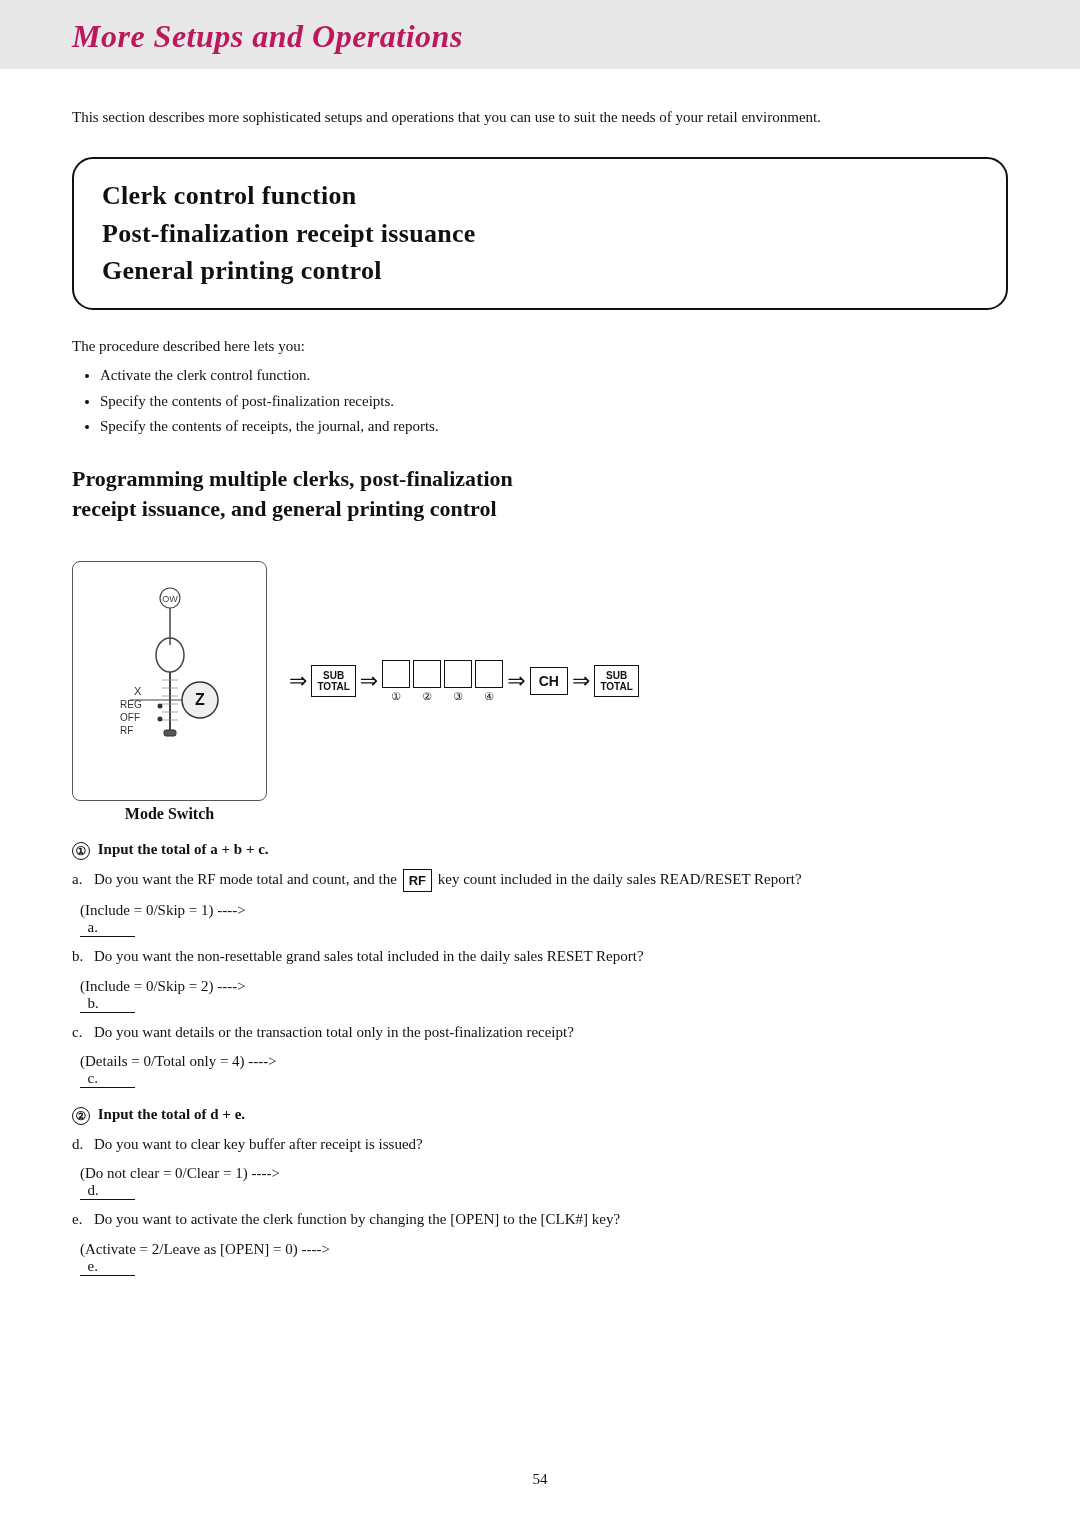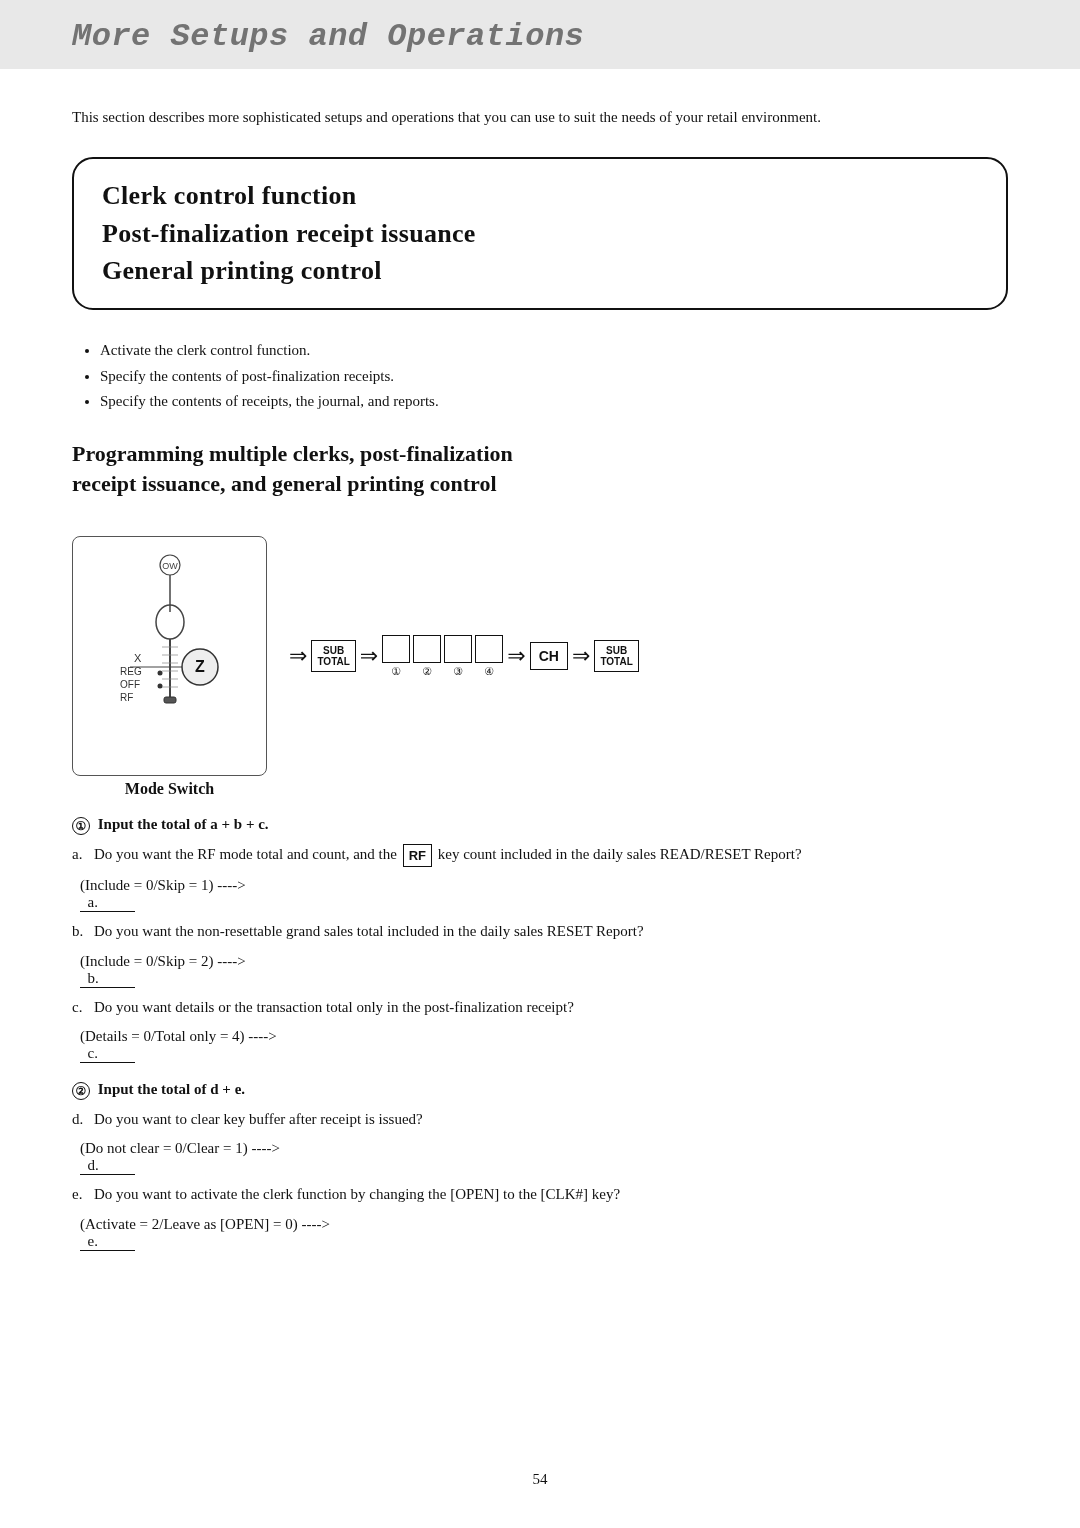--- a/index.html
+++ b/index.html
@@ -19,25 +19,25 @@
       padding: 48px 72px 60px 72px;
       position: relative;
     }
     .page-header {
       background: #e8e8e8;
       margin: -48px -72px 0 -72px;
       padding: 18px 72px 14px 72px;
       margin-bottom: 36px;
     }
     .page-header h1 {
-      font-family: Liberation Mono, monospace;
+      font-family: Liberation Serif, serif;
       font-style: italic;
       font-size: 32px;
       font-weight: bold;
-      color: #737373;
+      color: #be185d;
       letter-spacing: 0.5px;
     }
     .intro-text {
       font-size: 15px;
       line-height: 1.6;
       margin-bottom: 28px;
       text-align: justify;
     }
     .box-title {
       border: 2px solid #111;
@@ -83,21 +83,21 @@
       border: 1.5px solid #555;
       border-radius: 8px;
       width: 195px;
       height: 240px;
       position: relative;
       display: flex;
       flex-direction: column;
       align-items: center;
       justify-content: flex-start;
       background: #fff;
-      padding-top: 2px;
+      padding-top: 10px;
     }
     .mode-switch-label {
       position: absolute;
       bottom: -22px;
       left: 0;
       width: 100%;
       text-align: center;
       font-weight: bold;
       font-size: 16px;
     }
@@ -254,20 +254,21 @@
   
   <div class="box-title">
     <h2>
       <span>Clerk control function</span><br>
       <span>Post-finalization receipt issuance</span><br>
       <span>General printing control</span>
     </h2>
   </div>
 
   
+  <p class="procedure-text">The procedure described here lets you:</p>
   <ul class="bullet-list">
     <li>Activate the clerk control function.</li>
     <li>Specify the contents of post-finalization receipts.</li>
     <li>Specify the contents of receipts, the journal, and reports.</li>
   </ul>
 
   
   <div class="section-heading">
     <span>Programming multiple clerks, post-finalization</span><br>
     <span>receipt issuance, and general printing control</span>

